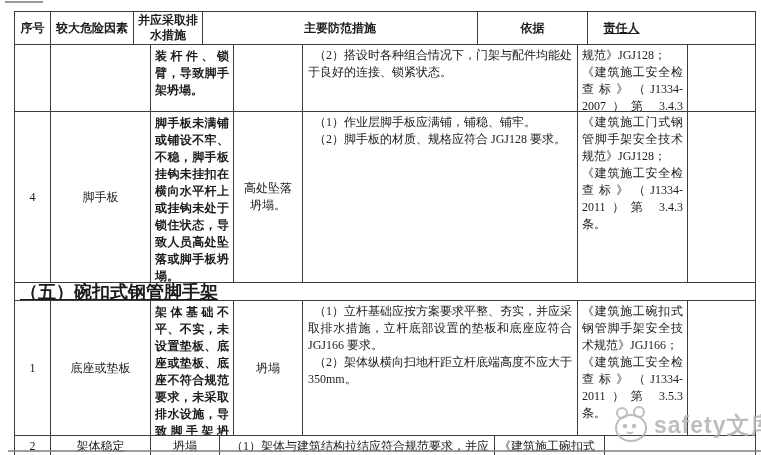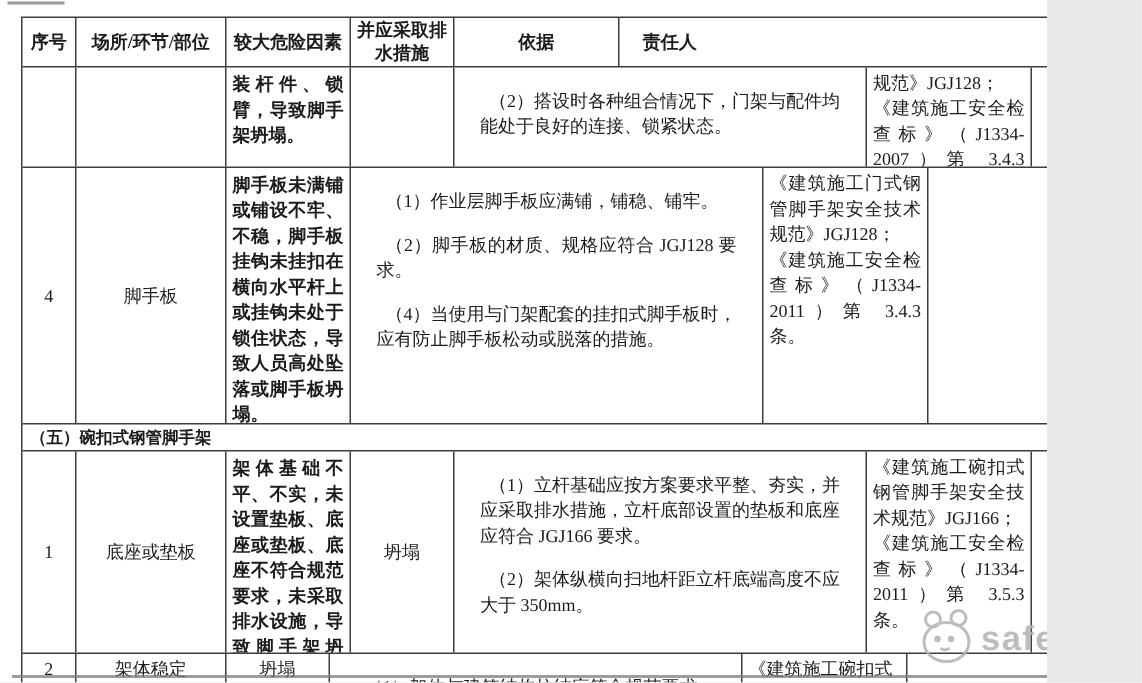--- a/index.html
+++ b/index.html
@@ -1,54 +1,54 @@
 <!DOCTYPE html>
 <html><head>
 <meta charset="utf-8">
 <style>
   html,body{margin:0;padding:0;background:#e9e9e9;}
   .stage{
-    position:relative;width:698px;height:455px;background:#ffffff;
+    position:relative;width:761px;height:455px;background:#ffffff;
     font-family:"Liberation Serif","DejaVu Serif",serif;
     color:#1b1b1b;overflow:hidden;
   }
   .top-frag{position:absolute;left:5px;top:1px;width:38px;height:2px;background:#9a9a9a;}
   .bottom-edge{position:absolute;left:8px;top:450px;width:753px;height:2px;background:#7d7d7d;opacity:.75;filter:blur(.4px);}
 
   .tbl{
     position:absolute;left:14px;top:11px;
     border:1.5px solid #3d3d3d;border-bottom-width:2px;
     background:#fff;
   }
   .tr{display:flex;border-bottom:1px solid #3d3d3d;}
   .tr:last-child{border-bottom:none;}
   .td{
     box-sizing:border-box;border-right:1px solid #3d3d3d;
     font-size:12px;line-height:17px;overflow:hidden;
   }
-  .td:last-child{border-right:none;}
+  .td:last-child{border-right:none;text-decoration:underline;}
   .c1{width:36px}.c2{width:100px}.c3{width:83px}.c4{width:69px}
   .c5{width:275px}.c6{width:110px}.c7{width:67px}
 
   .r-header{height:32px}
   .r-cont{height:66px}
   .r-4{height:170px}
   .r-sec{height:17px}
   .r-1{height:134px}
   .r-2{height:20px}
 
   .hd{font-weight:bold;display:flex;align-items:center;justify-content:center;
       text-align:center;line-height:15px;padding:0 2px;}
   .ctr{display:flex;align-items:center;justify-content:center;text-align:center;}
   .jus{padding:3px 4px;text-align:justify;font-weight:bold;}
   .meas{padding:2px 5px;}
-  .meas p{margin:12px;text-indent:6px;text-align:justify;}
+  .meas p{margin:0;text-indent:6px;text-align:justify;}
   .bas{padding:2px 4px;white-space:pre-line;text-align:justify;}
   .pre{white-space:pre-line;}
-  .sec-cell{width:740px;font-weight:bold;font-size:11px;line-height:16px;
+  .sec-cell{width:740px;font-weight:bold;font-size:18px;line-height:16px;
       display:flex;align-items:center;padding-left:5px;box-sizing:border-box;border-right:none;}
 
   .watermark{
     position:absolute;left:610px;top:404px;display:flex;align-items:center;
     color:#b2b2b2;opacity:.85;
     font-family:"Liberation Sans","DejaVu Sans",sans-serif;
     font-size:23px;font-weight:bold;letter-spacing:1px;white-space:nowrap;
   }
   .watermark svg{margin-right:2px;}
 </style>
@@ -56,23 +56,23 @@
 <body>
 
 <div class="stage">
 
   <div class="top-frag"></div>
 
   <div class="tbl">
 
     <div class="tr r-header">
       <div class="td c1 hd">序号</div>
-      <div class="td c2 hd">场所/环节/部位</div>
       <div class="td c3 hd">较大危险因素</div>
       <div class="td c4 hd">并应采取排水措施</div>
+      <div class="td c5 hd">主要防范措施</div>
       <div class="td c6 hd">依据</div>
       <div class="td c7 hd">责任人</div>
     </div>
 
     <div class="tr r-cont">
       <div class="td c1 ctr"></div>
       <div class="td c2 ctr"></div>
       <div class="td c3 jus">装杆件、锁臂，导致脚手架坍塌。</div>
       <div class="td c4 ctr"></div>
       <div class="td c5 meas">
@@ -80,24 +80,25 @@
       </div>
       <div class="td c6 bas">规范》JGJ128；
 《建筑施工安全检查标》（J1334-2007）第 3.4.3 条。</div>
       <div class="td c7 ctr"></div>
     </div>
 
     <div class="tr r-4">
       <div class="td c1 ctr">4</div>
       <div class="td c2 ctr">脚手板</div>
       <div class="td c3 jus">脚手板未满铺或铺设不牢、不稳，脚手板挂钩未挂扣在横向水平杆上或挂钩未处于锁住状态，导致人员高处坠落或脚手板坍塌。</div>
+      <div class="td c4 ctr pre">高处坠落
+坍塌。</div>
       <div class="td c5 meas">
         <p>（1）作业层脚手板应满铺，铺稳、铺牢。</p>
         <p>（2）脚手板的材质、规格应符合 JGJ128 要求。</p>
-        <p>（4）当使用与门架配套的挂扣式脚手板时，应有防止脚手板松动或脱落的措施。</p>
       </div>
       <div class="td c6 bas">《建筑施工门式钢管脚手架安全技术规范》JGJ128；
 《建筑施工安全检查标》（J1334-2011）第 3.4.3 条。</div>
       <div class="td c7 ctr"></div>
     </div>
 
     <div class="tr r-sec">
       <div class="td sec-cell">（五）碗扣式钢管脚手架</div>
     </div>
 

